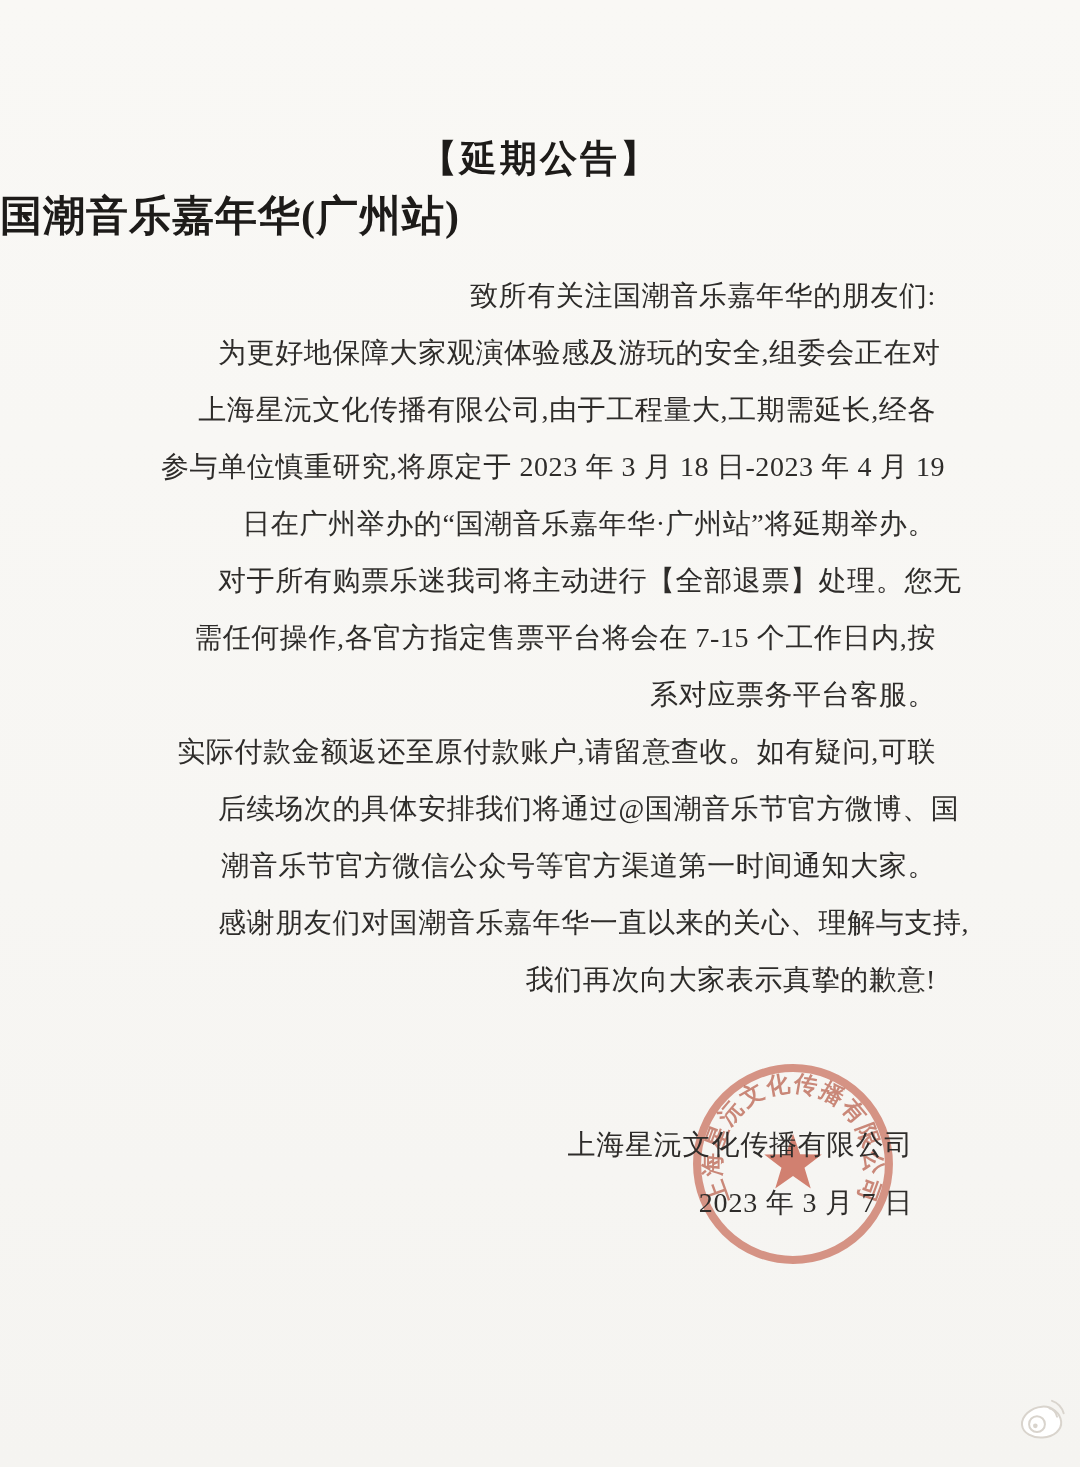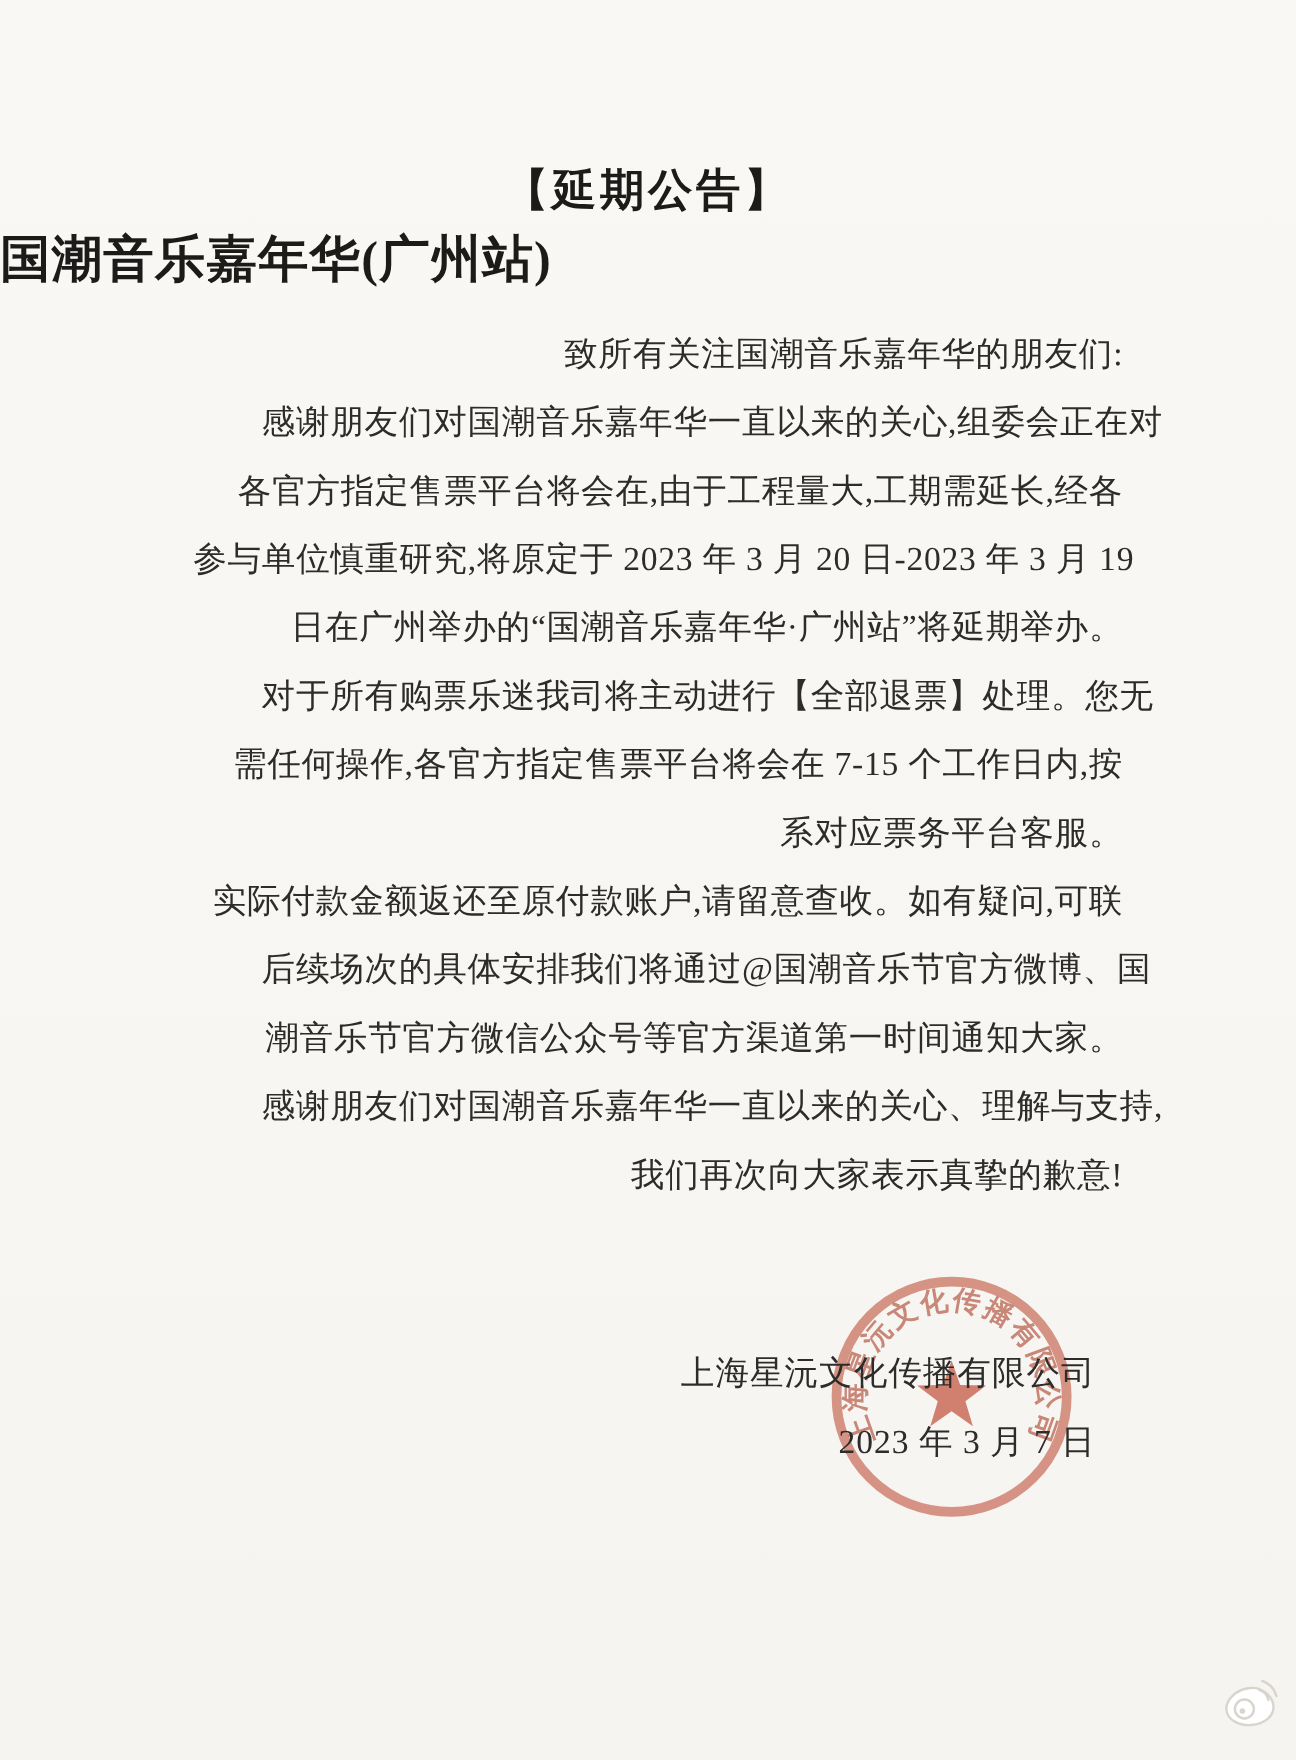--- a/index.html
+++ b/index.html
@@ -77,23 +77,23 @@
 </head>
 <body>
 
 <div class="page">
 
   <h1 class="doc-title">【延期公告】</h1>
   <h2 class="doc-subtitle">国潮音乐嘉年华(广州站)</h2>
 
   <div class="doc-body">
     <p>致所有关注国潮音乐嘉年华的朋友们:</p>
-    <p class="indent">感谢朋友们对国潮音乐嘉年华一直以来的关心,组委会正在对</p>
-    <p>各官方指定售票平台将会在,由于工程量大,工期需延长,经各</p>
-    <p>参与单位慎重研究,将原定于 2023 年 3 月 20 日-2023 年 3 月 19</p>
+    <p class="indent">为更好地保障大家观演体验感及游玩的安全,组委会正在对</p>
+    <p>上海星沅文化传播有限公司,由于工程量大,工期需延长,经各</p>
+    <p>参与单位慎重研究,将原定于 2023 年 3 月 18 日-2023 年 4 月 19</p>
     <p>日在广州举办的“国潮音乐嘉年华·广州站”将延期举办。</p>
     <p class="indent">对于所有购票乐迷我司将主动进行【全部退票】处理。您无</p>
     <p>需任何操作,各官方指定售票平台将会在 7-15 个工作日内,按</p>
     <p>系对应票务平台客服。</p>
     <p>实际付款金额返还至原付款账户,请留意查收。如有疑问,可联</p>
     <p class="indent">后续场次的具体安排我们将通过@国潮音乐节官方微博、国</p>
     <p>潮音乐节官方微信公众号等官方渠道第一时间通知大家。</p>
     <p class="indent">感谢朋友们对国潮音乐嘉年华一直以来的关心、理解与支持,</p>
     <p>我们再次向大家表示真挚的歉意!</p>
   </div>

